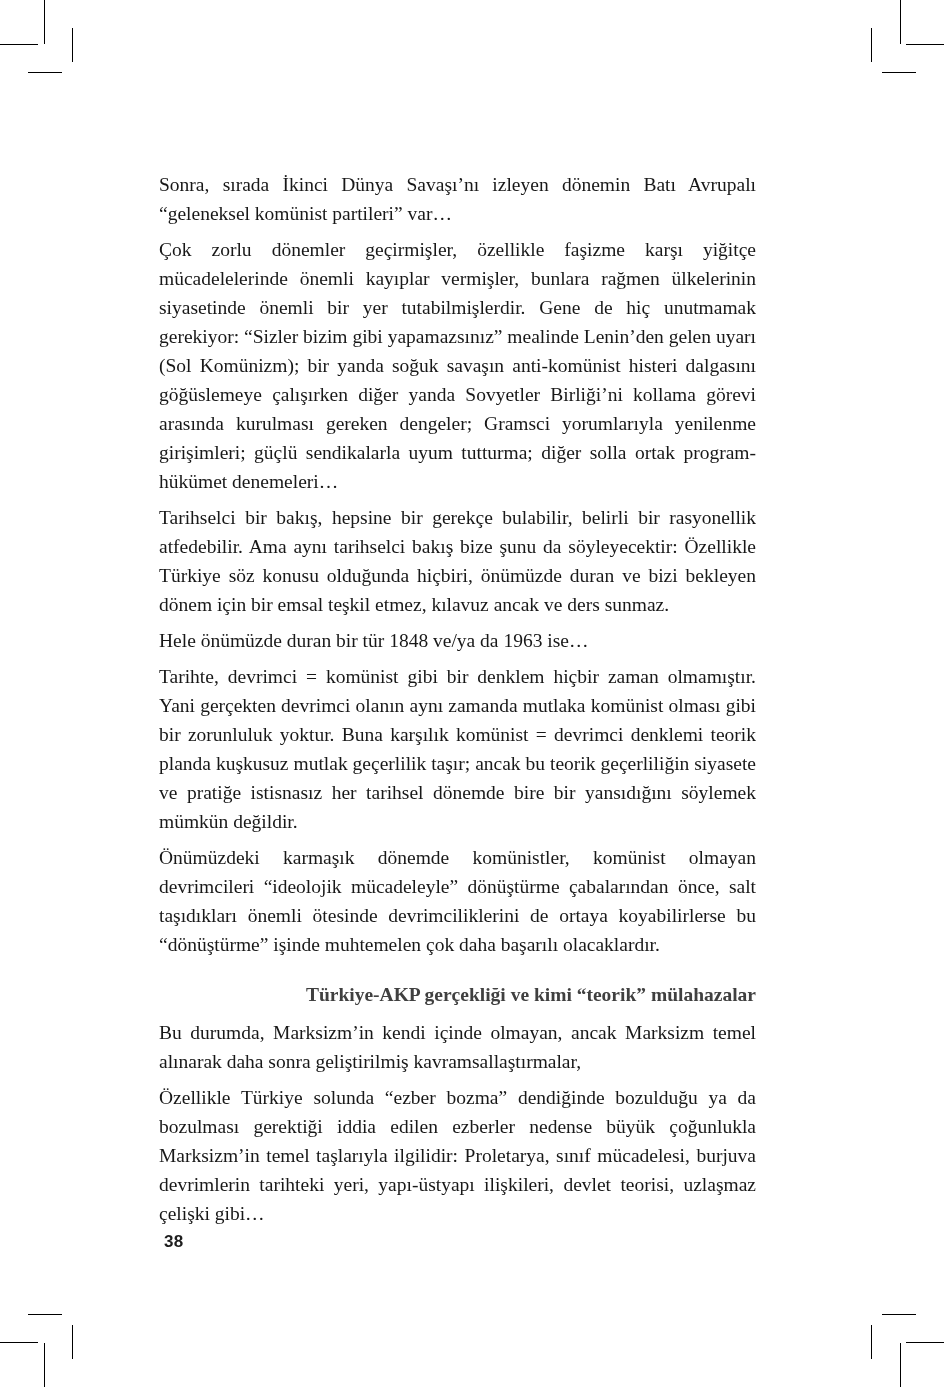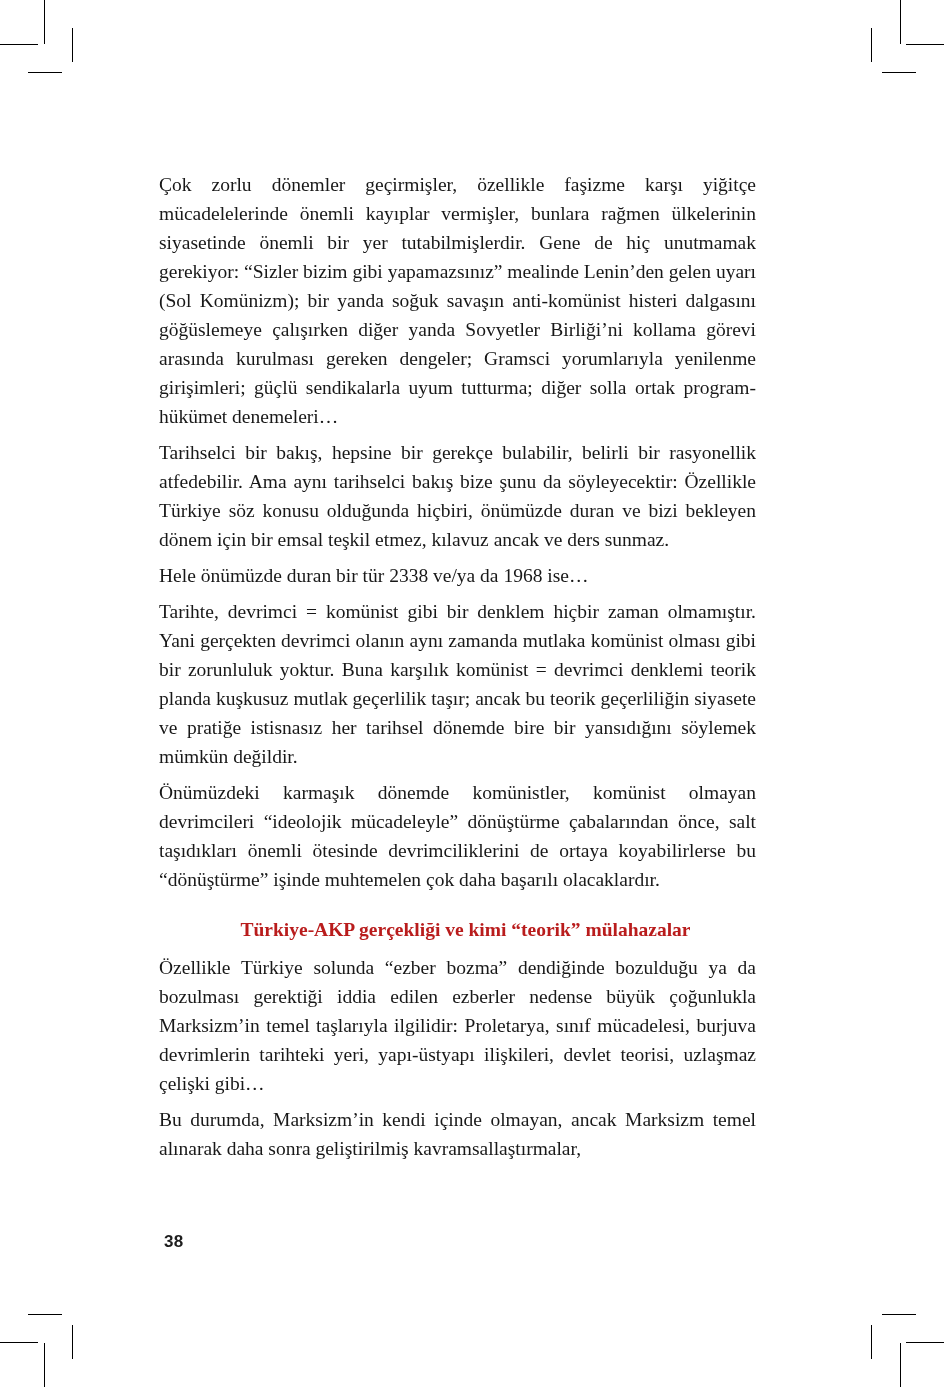--- a/index.html
+++ b/index.html
@@ -42,22 +42,22 @@
     -webkit-hyphens: manual;
     color: #181818;
   }
   .para:last-child { margin-bottom: 0; }
 
   .section-heading {
     margin: 21px 0 9px 16px;
     font-size: 19.5px;
     line-height: 29px;
     font-weight: bold;
-    text-align: center;
-    color: #b91c1c;
+    text-align: right;
+    color: #404040;
   }
 
   
   .folio {
     position: absolute;
     left: 164px;
     top: 1232px;
     font-family: "Liberation Sans", "DejaVu Sans", sans-serif;
     font-size: 17px;
     font-weight: bold;
@@ -86,26 +86,27 @@
   <div class="crop-mark crop-h" style="left: 28px; top: 1314px; width: 34px; background: rgb(0, 0, 0);"></div>
 
   <div class="crop-mark crop-v" style="left: 900px; top: 1343px; height: 44px; background: rgb(0, 0, 0);"></div>
   <div class="crop-mark crop-h" style="left: 906px; top: 1342px; width: 38px; background: rgb(0, 0, 0);"></div>
   <div class="crop-mark crop-v" style="left: 871px; top: 1325px; height: 34px; background: rgb(0, 0, 0);"></div>
   <div class="crop-mark crop-h" style="left: 882px; top: 1314px; width: 34px; background: rgb(0, 0, 0);"></div>
 </div>
 
 <div class="page-body">
 
+  <p class="para">Sonra, sırada İkinci Dünya Savaşı’nı izleyen dönemin Batı Avru­palı “geleneksel komünist partileri” var…</p>
   <p class="para">Çok zorlu dönemler geçirmişler, özellikle faşizme karşı yiğitçe mücadelelerinde önemli kayıplar vermişler, bunlara rağmen ül­kelerinin siyasetinde önemli bir yer tutabilmişlerdir. Gene de hiç unutmamak gerekiyor: “Sizler bizim gibi yapamazsınız” mealinde Lenin’den gelen uyarı (Sol Komünizm); bir yanda soğuk savaşın anti-komünist histeri dalgasını göğüslemeye çalışırken diğer yan­da Sovyetler Birliği’ni kollama görevi arasında kurulması gereken dengeler; Gramsci yorumlarıyla yenilenme girişimleri; güçlü sen­dikalarla uyum tutturma; diğer solla ortak program-hükümet de­nemeleri…</p>
   <p class="para">Tarihselci bir bakış, hepsine bir gerekçe bulabilir, belirli bir rasyo­nellik atfedebilir. Ama aynı tarihselci bakış bize şunu da söyleye­cektir: Özellikle Türkiye söz konusu olduğunda hiçbiri, önümüzde duran ve bizi bekleyen dönem için bir emsal teşkil etmez, kılavuz ancak ve ders sunmaz.</p>
-  <p class="para">Hele önümüzde duran bir tür 2338 ve/ya da 1968 ise…</p>
+  <p class="para">Hele önümüzde duran bir tür 1848 ve/ya da 1963 ise…</p>
   <p class="para">Tarihte, devrimci = komünist gibi bir denklem hiçbir zaman ol­mamıştır. Yani gerçekten devrimci olanın aynı zamanda mutlaka komünist olması gibi bir zorunluluk yoktur. Buna karşılık komü­nist = devrimci denklemi teorik planda kuşkusuz mutlak geçerlilik taşır; ancak bu teorik geçerliliğin siyasete ve pratiğe istisnasız her tarihsel dönemde bire bir yansıdığını söylemek mümkün değildir.</p>
   <p class="para">Önümüzdeki karmaşık dönemde komünistler, komünist olmayan devrimcileri “ideolojik mücadeleyle” dönüştürme çabalarından önce, salt taşıdıkları önemli ötesinde devrimciliklerini de ortaya koyabilirlerse bu “dönüştürme” işinde muhtemelen çok daha ba­şarılı olacaklardır.</p>
 
   <h2 class="section-heading">Türkiye-AKP gerçekliği ve kimi “teorik” mülahazalar</h2>
 
+  <p class="para">Bu durumda, Marksizm’in kendi içinde olmayan, ancak Mark­sizm temel alınarak daha sonra geliştirilmiş kavramsallaştırmalar,</p>
   <p class="para">Özellikle Türkiye solunda “ezber bozma” dendiğinde bozulduğu ya da bozulması gerektiği iddia edilen ezberler nedense büyük ço­ğunlukla Marksizm’in temel taşlarıyla ilgilidir: Proletarya, sınıf mücadelesi, burjuva devrimlerin tarihteki yeri, yapı-üstyapı ilişki­leri, devlet teorisi, uzlaşmaz çelişki gibi…</p>
-  <p class="para">Bu durumda, Marksizm’in kendi içinde olmayan, ancak Mark­sizm temel alınarak daha sonra geliştirilmiş kavramsallaştırmalar,</p>
 
 </div>
 
 <div class="folio">38</div>
 
 </body></html>

